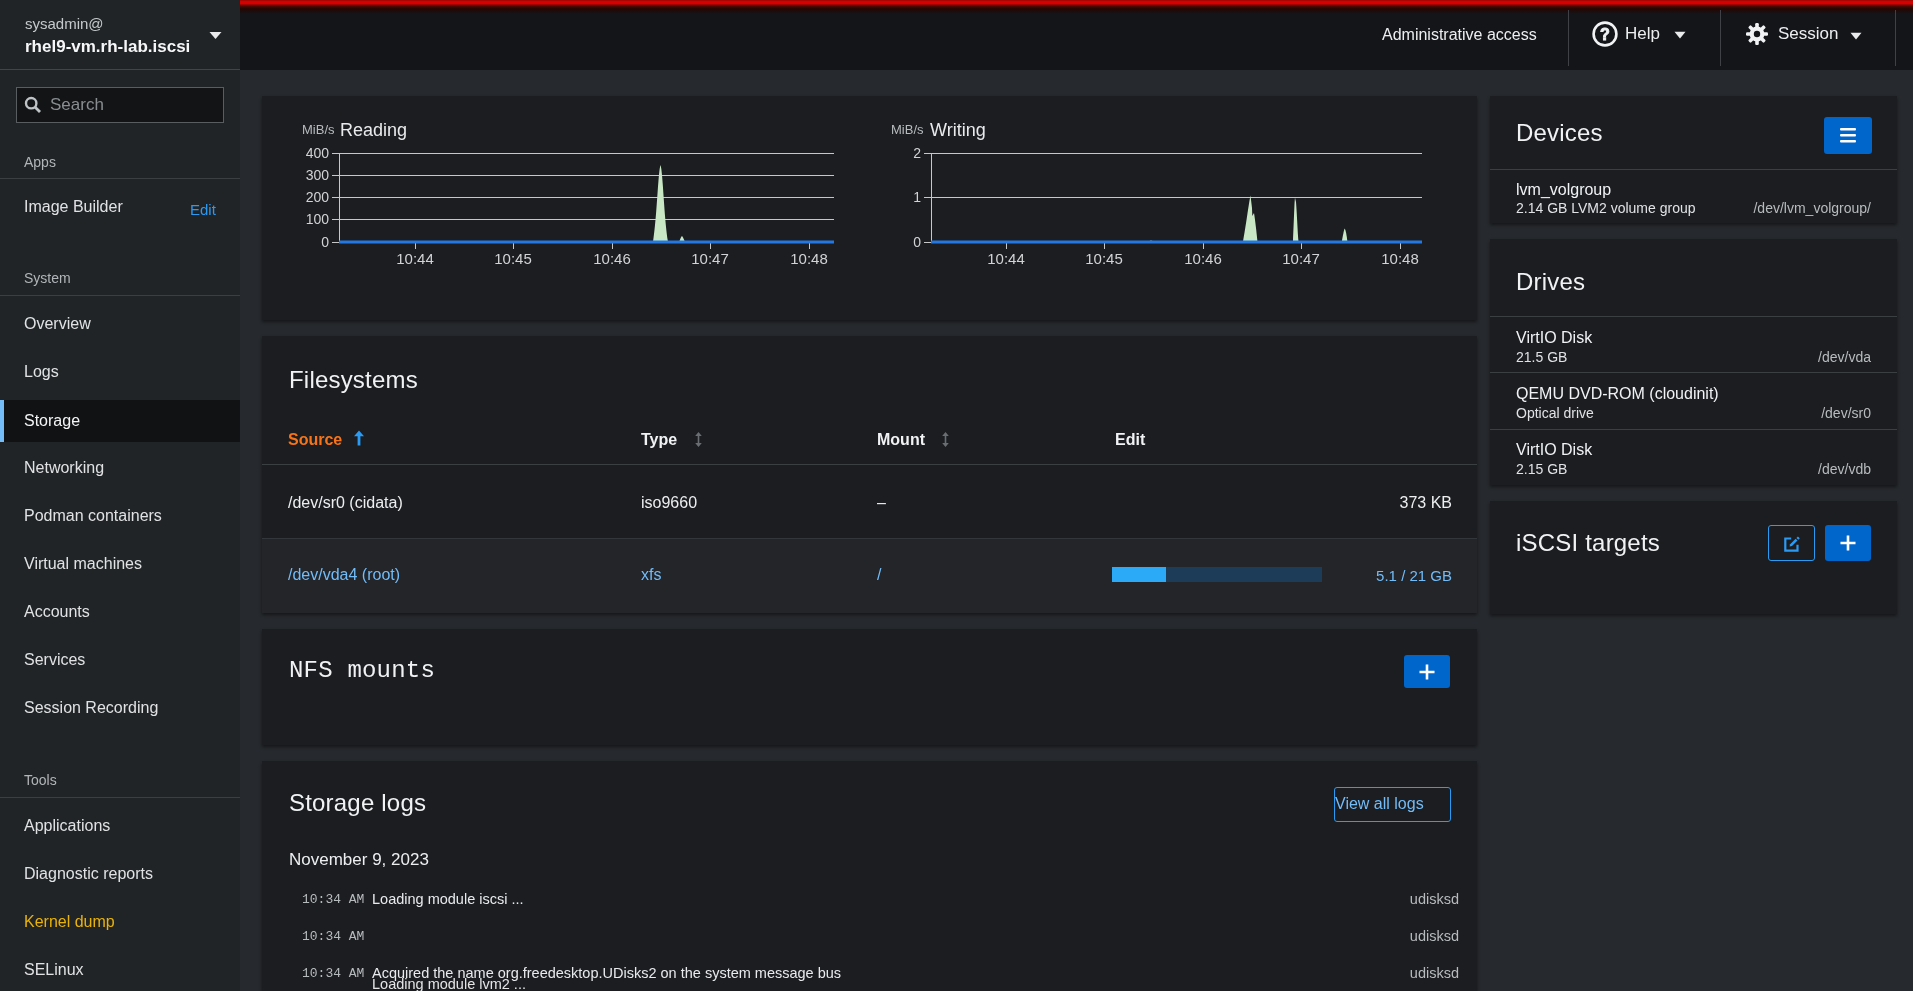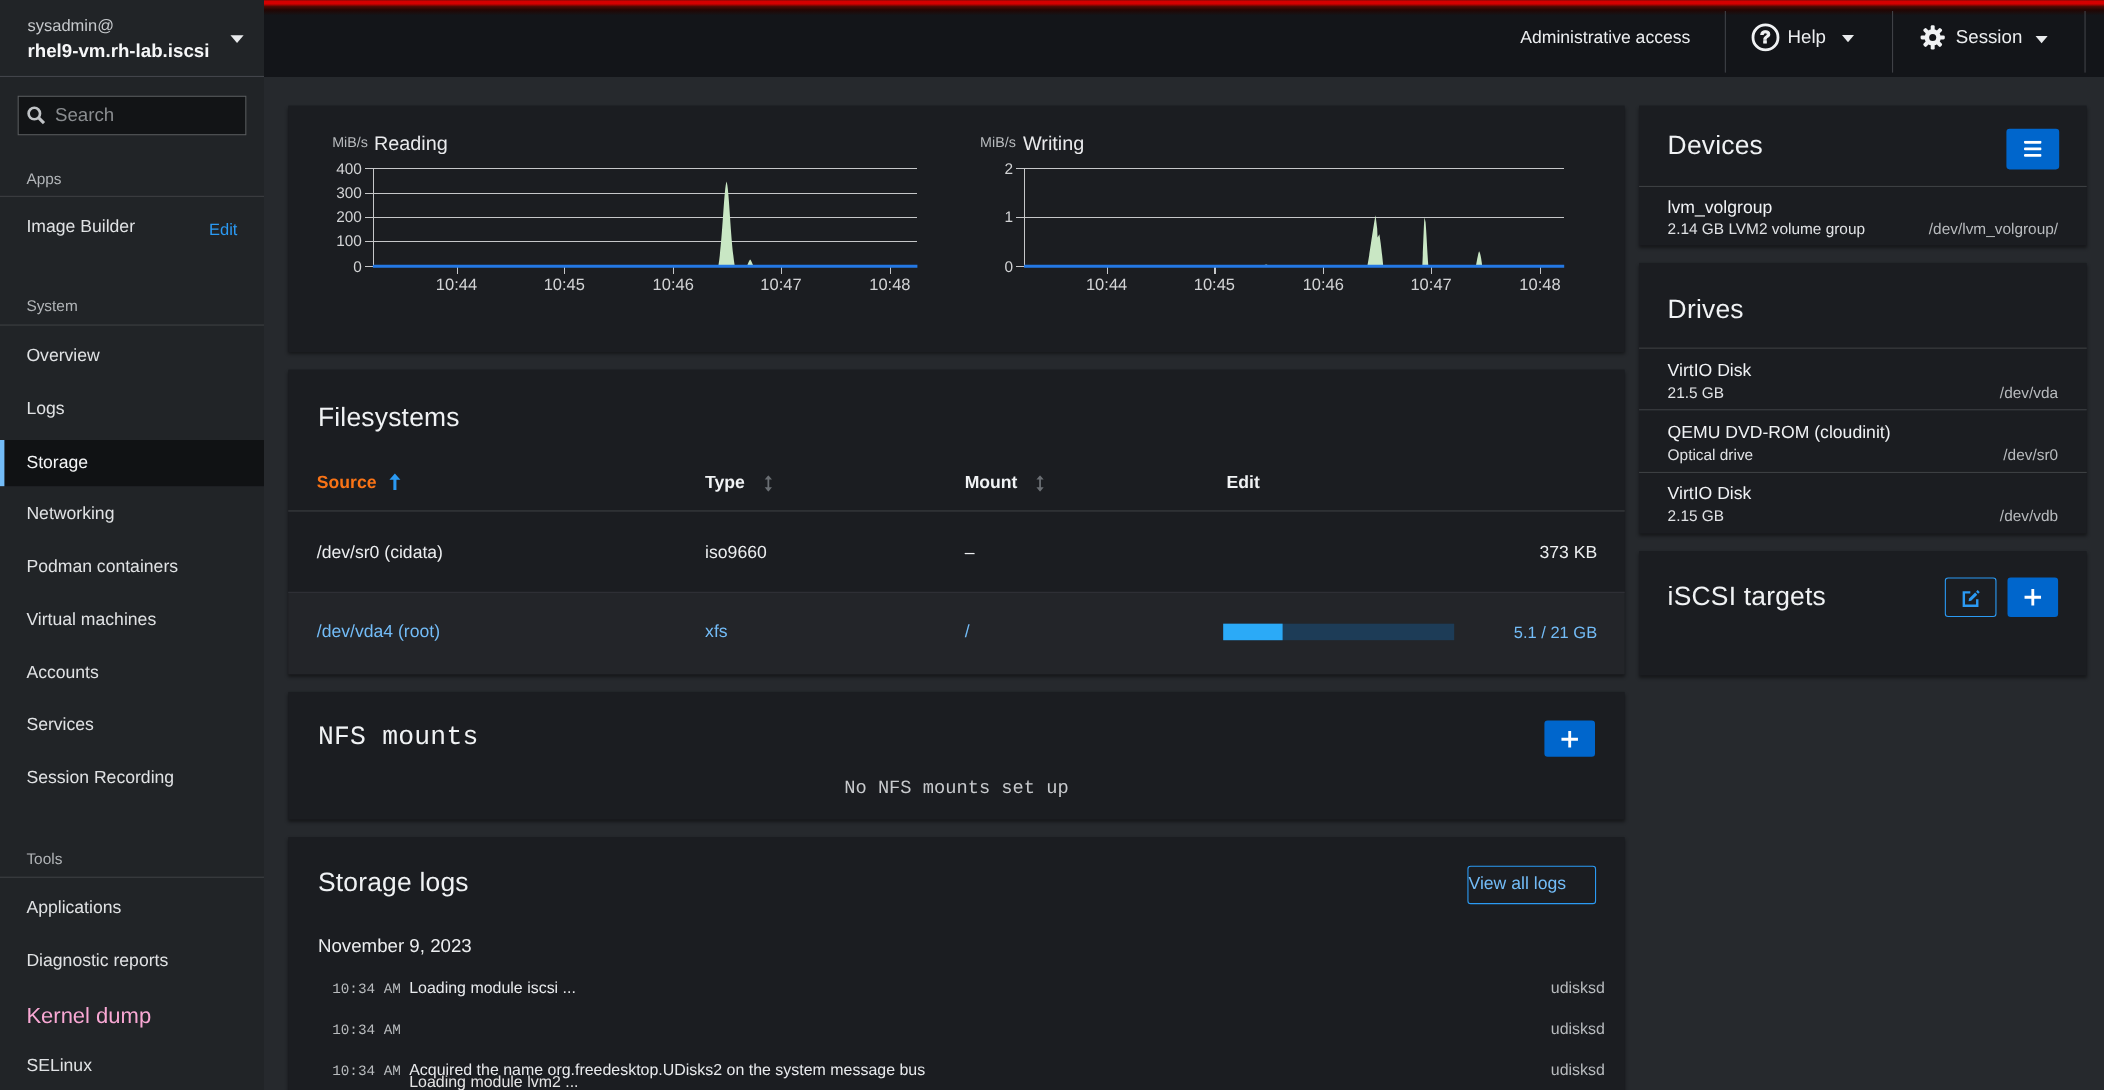--- a/index.html
+++ b/index.html
@@ -79,21 +79,21 @@
   <div class="abs" style="left:24px;top:459px;color:#e0e2e4;font-size:16px;">Networking</div>
   <div class="abs" style="left:24px;top:507px;color:#e0e2e4;font-size:16px;">Podman containers</div>
   <div class="abs" style="left:24px;top:555px;color:#e0e2e4;font-size:16px;">Virtual machines</div>
   <div class="abs" style="left:24px;top:603px;color:#e0e2e4;font-size:16px;">Accounts</div>
   <div class="abs" style="left:24px;top:651px;color:#e0e2e4;font-size:16px;">Services</div>
   <div class="abs" style="left:24px;top:699px;color:#e0e2e4;font-size:16px;">Session Recording</div>
   <div class="abs" style="left:24px;top:772px;color:#b2b5b8;font-size:14px;">Tools</div>
   <div class="hdiv" style="top:797px;background:#3c3f42;"></div>
   <div class="abs" style="left:24px;top:817px;color:#e0e2e4;font-size:16px;">Applications</div>
   <div class="abs" style="left:24px;top:865px;color:#e0e2e4;font-size:16px;">Diagnostic reports</div>
-  <div class="abs" style="left:24px;top:913px;color:#f9a8d4;font-size:20px;">Kernel dump</div>
+  <div class="abs" style="left:24px;top:913px;color:#eab308;font-size:16px;">Kernel dump</div>
   <div class="abs" style="left:24px;top:961px;color:#e0e2e4;font-size:16px;">SELinux</div>
 </div>
 
 <div id="content">
 
 <div class="card" style="left:262px;top:96px;width:1215px;height:224px;">
 <svg width="1215" height="224" viewBox="0 0 1215 224">
   <g stroke="#c6c7c9" stroke-width="1" shape-rendering="crispEdges">
     <path d="M77,57.5 H572 M77,79.5 H572 M77,101.5 H572 M77,123.5 H572 M77,146.5 H572"></path>
     <path d="M77.5,57 V146"></path>
@@ -181,21 +181,20 @@
   <div class="abs" style="right:25px;top:231px;color:#73bcf7;font-size:15px;">5.1 / 21 GB</div>
 </div>
 
 <div class="card" style="left:262px;top:629px;width:1215px;height:116px;font-family:Liberation Mono, monospace;">
   <div class="ctitle" style="top:28px;">NFS mounts</div>
   <div class="btn-primary" style="left:1142px;top:26px;width:46px;height:33px;">
     <svg style="position:absolute;left:15px;top:9px;" width="16" height="16" viewBox="0 0 16 16">
           <path d="M6.7,0.5 h2.6 v6.2 h6.2 v2.6 h-6.2 v6.2 h-2.6 v-6.2 h-6.2 v-2.6 h6.2 Z" fill="#fff"></path>
         </svg>
   </div>
-  <div class="abs" style="left:0;width:1215px;top:79px;text-align:center;color:#c8cacd;font-size:17px;">No NFS mounts set up</div>
 </div>
 
 <div class="card" style="left:262px;top:761px;width:1215px;height:246px;">
   <div class="ctitle" style="top:28px;">Storage logs</div>
   <div class="btn-secondary" style="left:1072px;top:26px;width:117px;height:35px;">
     <div style="position:absolute;left:0;right:0;top:7px;text-align:left;color:#73bcf7;font-size:16px;">View all logs</div>
   </div>
   <div class="abs" style="left:27px;top:89px;color:#eceef0;font-size:17px;">November 9, 2023</div>
   <div class="abs mono" style="left:40px;top:131px;color:#b8bbbe;font-size:13px;">10:34 AM</div>
   <div class="abs" style="left:110px;top:130px;color:#e8eaed;font-size:14.5px;">Loading module iscsi ...</div>

